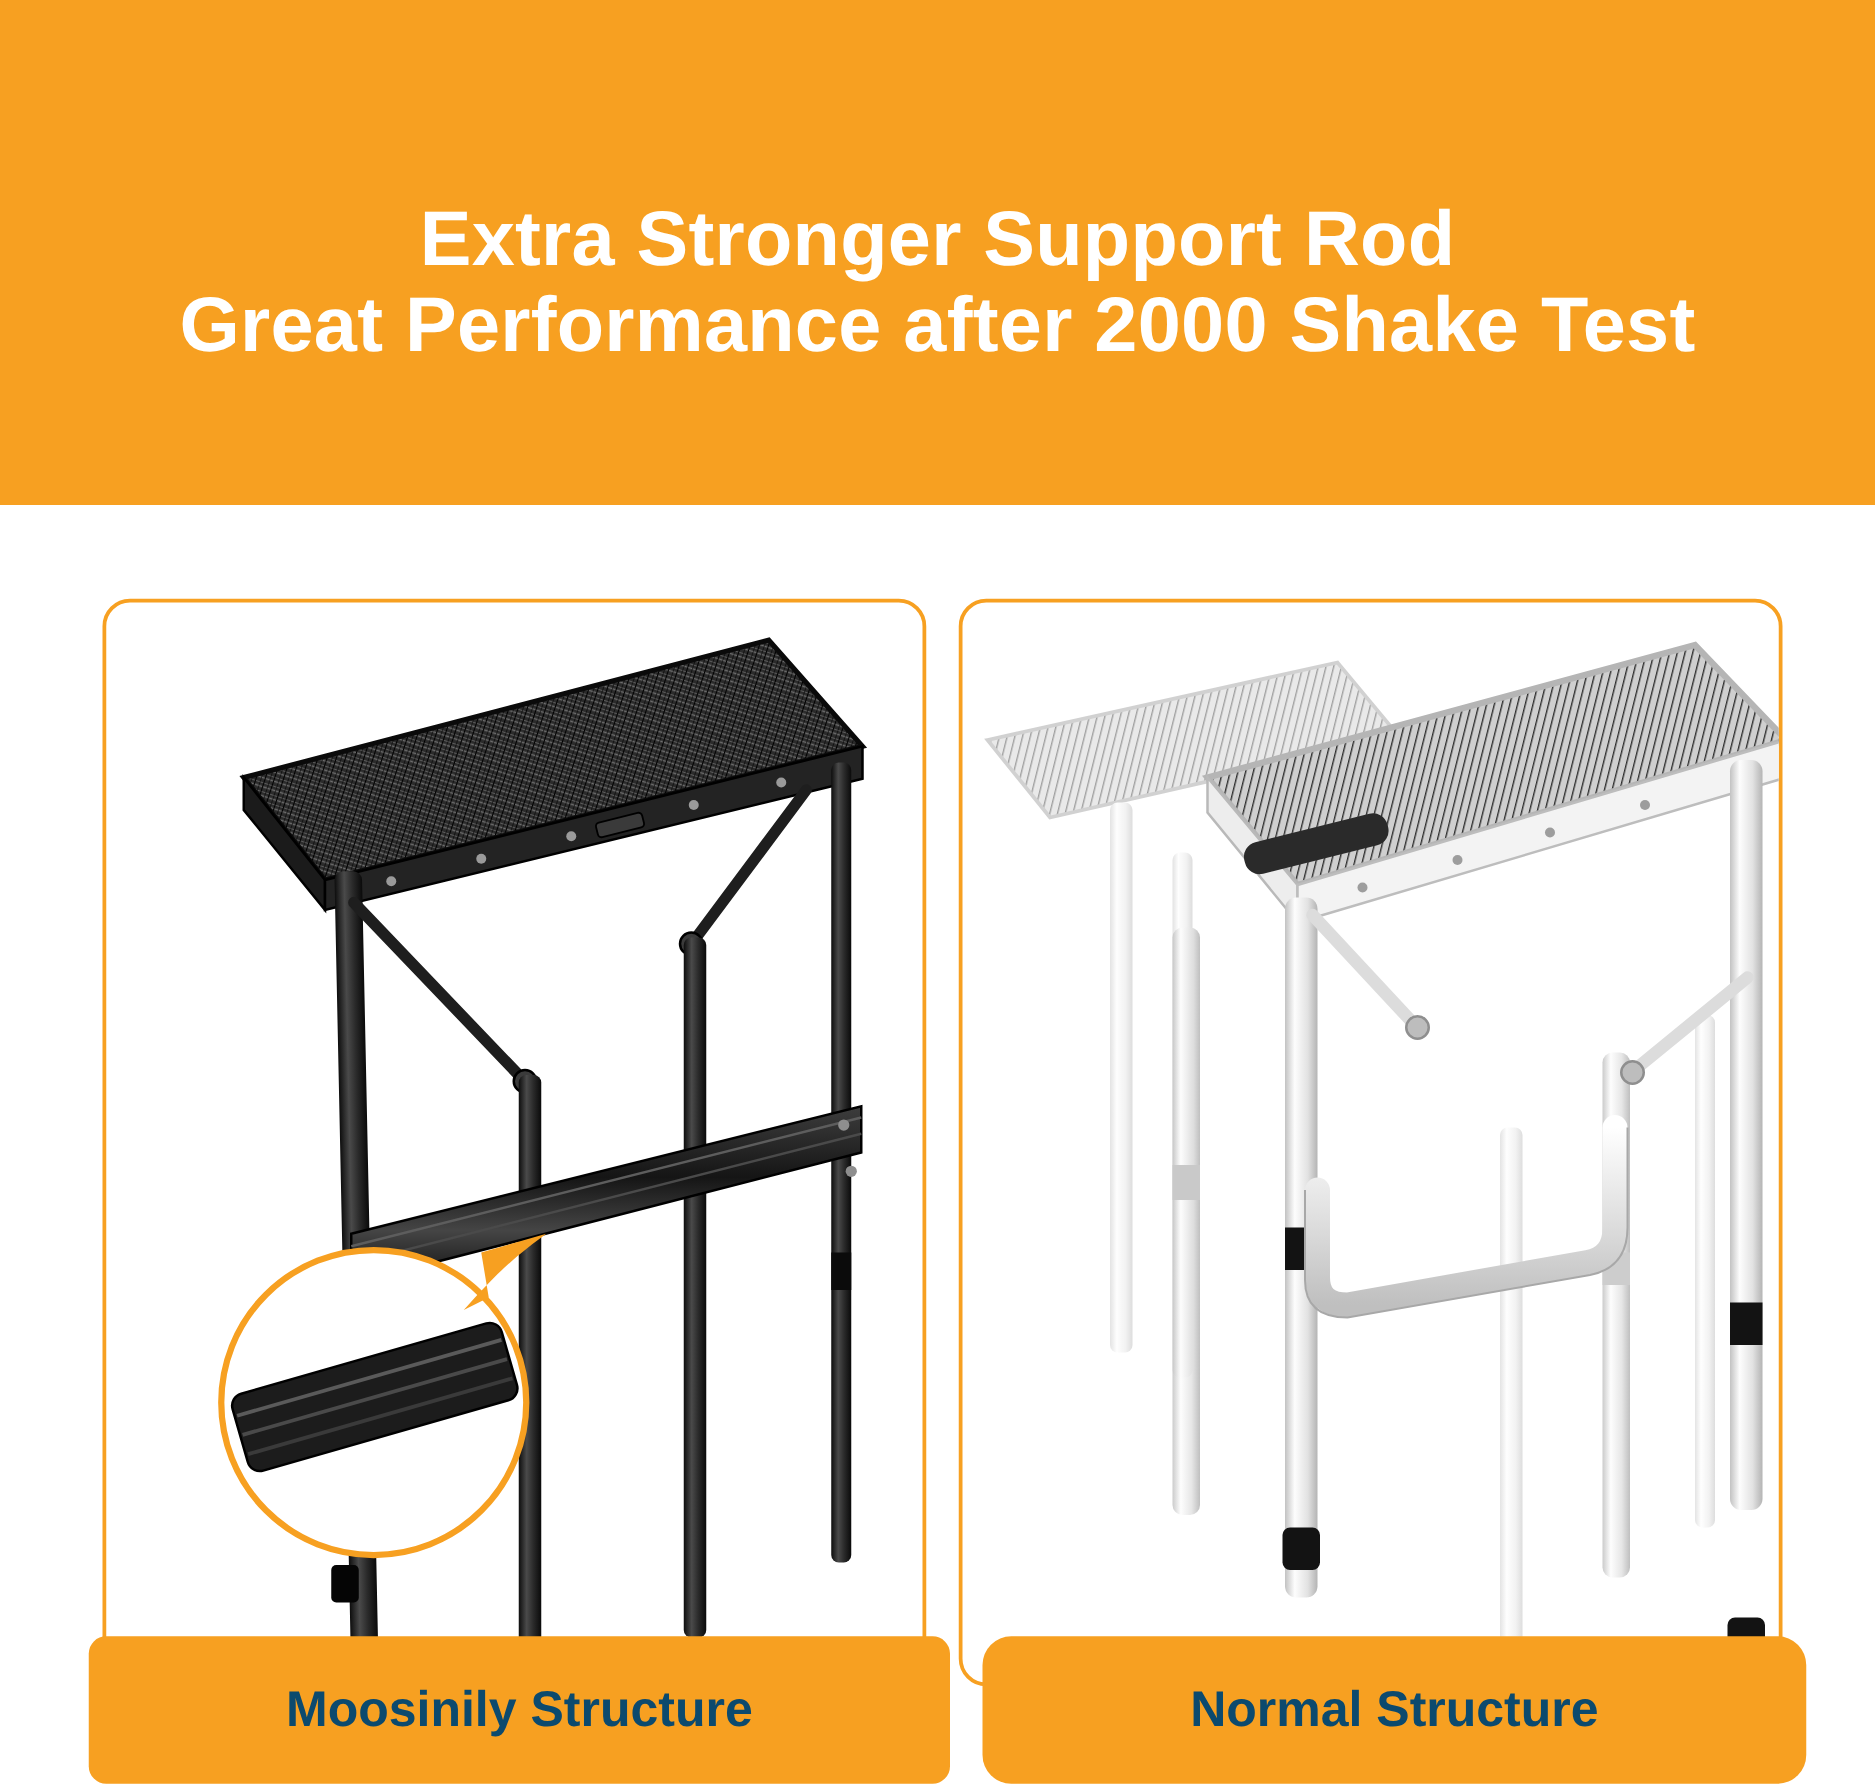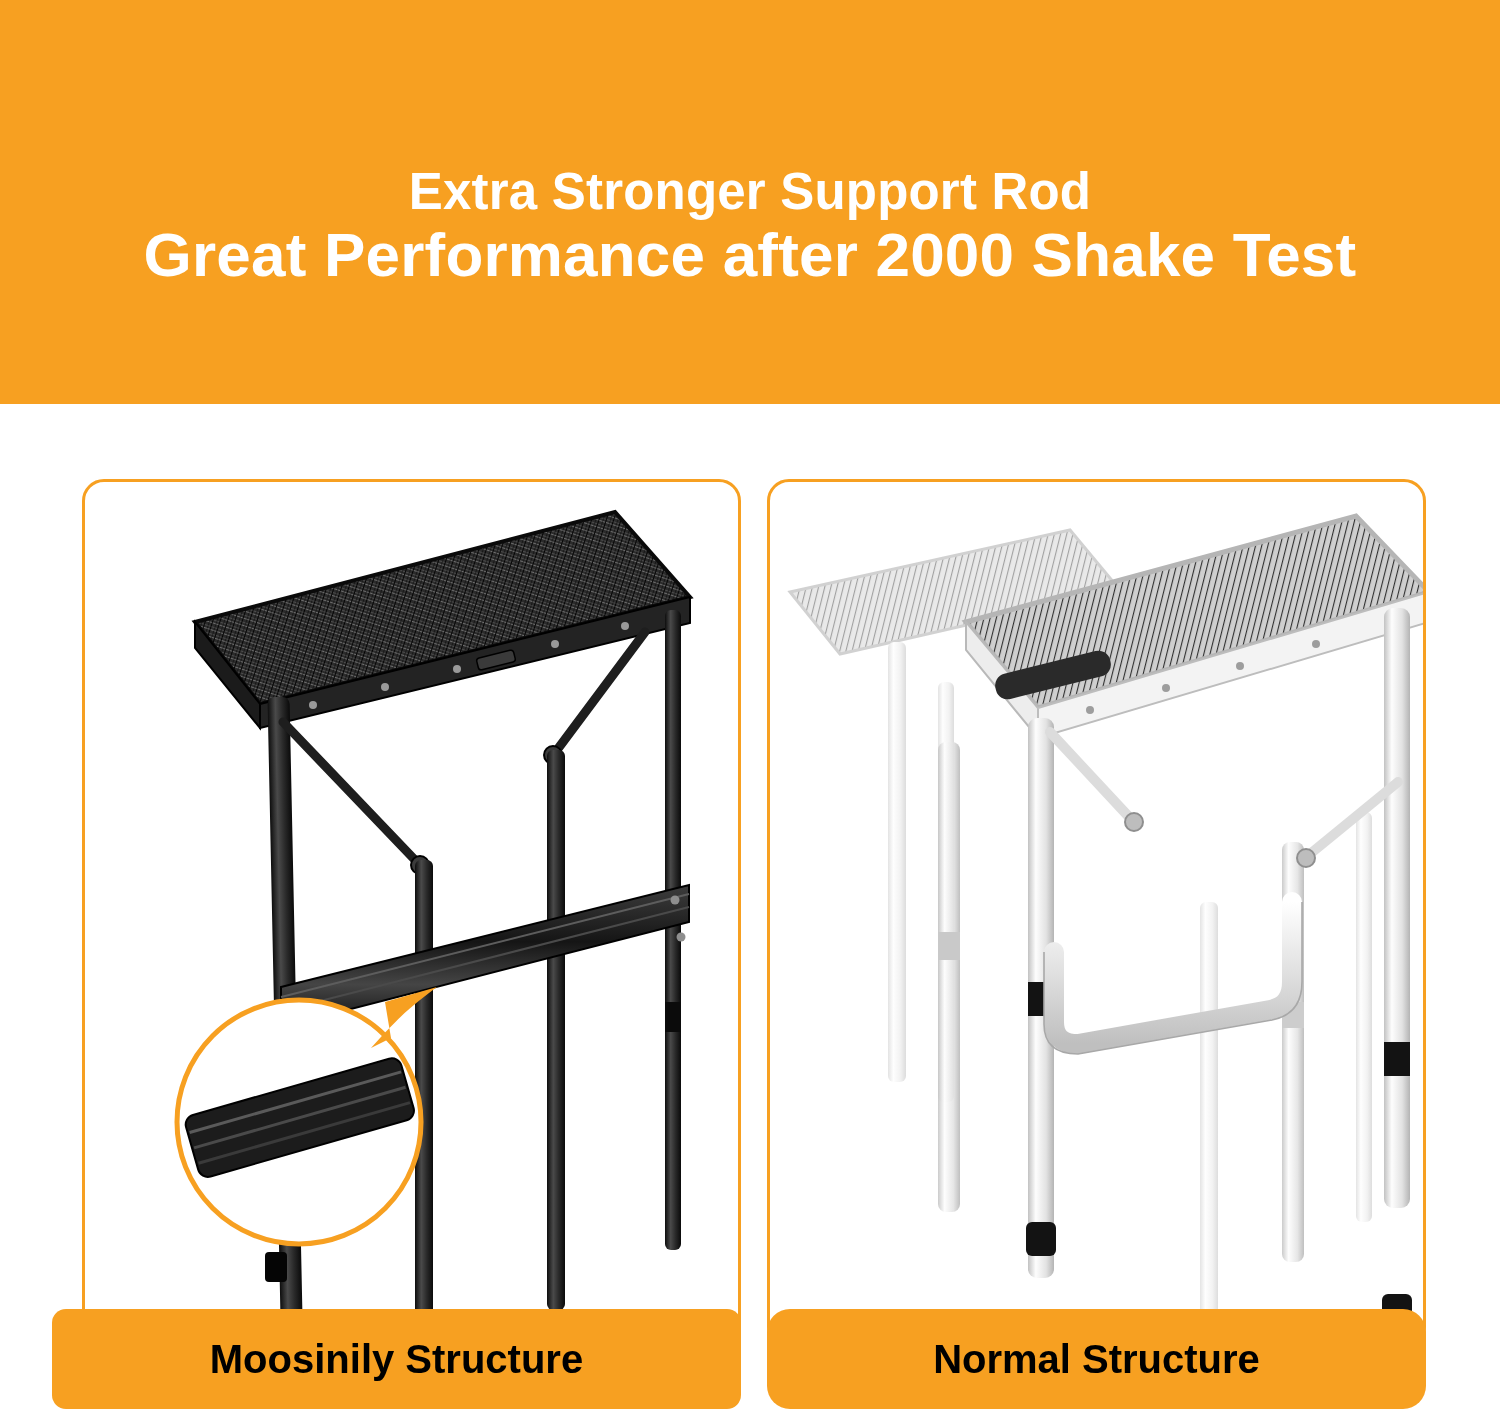--- a/index.html
+++ b/index.html
@@ -31,21 +31,21 @@
     padding-top: 8px;
   }
   .banner-line {
     color: #ffffff;
     font-weight: bold;
     text-align: center;
     line-height: 1.12;
     letter-spacing: 0.2px;
     white-space: nowrap;
   }
-  .banner-line.l1 { font-size: 51px; margin-top: 40px; }
+  .banner-line.l1 { font-size: 62px; margin-top: 40px; }
   .banner-line.l2 { font-size: 62px; }
   .banner-line.l3 { font-size: 62px; }
 
   
   .panels {
     position: absolute;
     left: 0;
     top: 404px;
     width: 1500px;
     height: 1024px;
@@ -70,29 +70,30 @@
     border-radius: 22px;
     box-sizing: border-box;
     background: #ffffff;
     overflow: hidden;
   }
 
   .caption {
     position: absolute;
     top: 830px;
     width: 659px;
-    height: 100px;
+    height: 118px;
     background: #f7a021;
     border-radius: 14px;
     display: flex;
     align-items: center;
     justify-content: center;
-    color: #000000;
+    color: #0c4a6e;
     font-size: 40px;
     font-weight: bold;
+    margin-left: 19px;
   }
   .panel-left .caption { left: -30px; width: 689px; }
   .panel-right .caption { left: 0px; width: 659px; border-radius: 23px; }
 
   
   .art {
     position: absolute;
     left: 0;
     top: 0;
     width: 100%;

